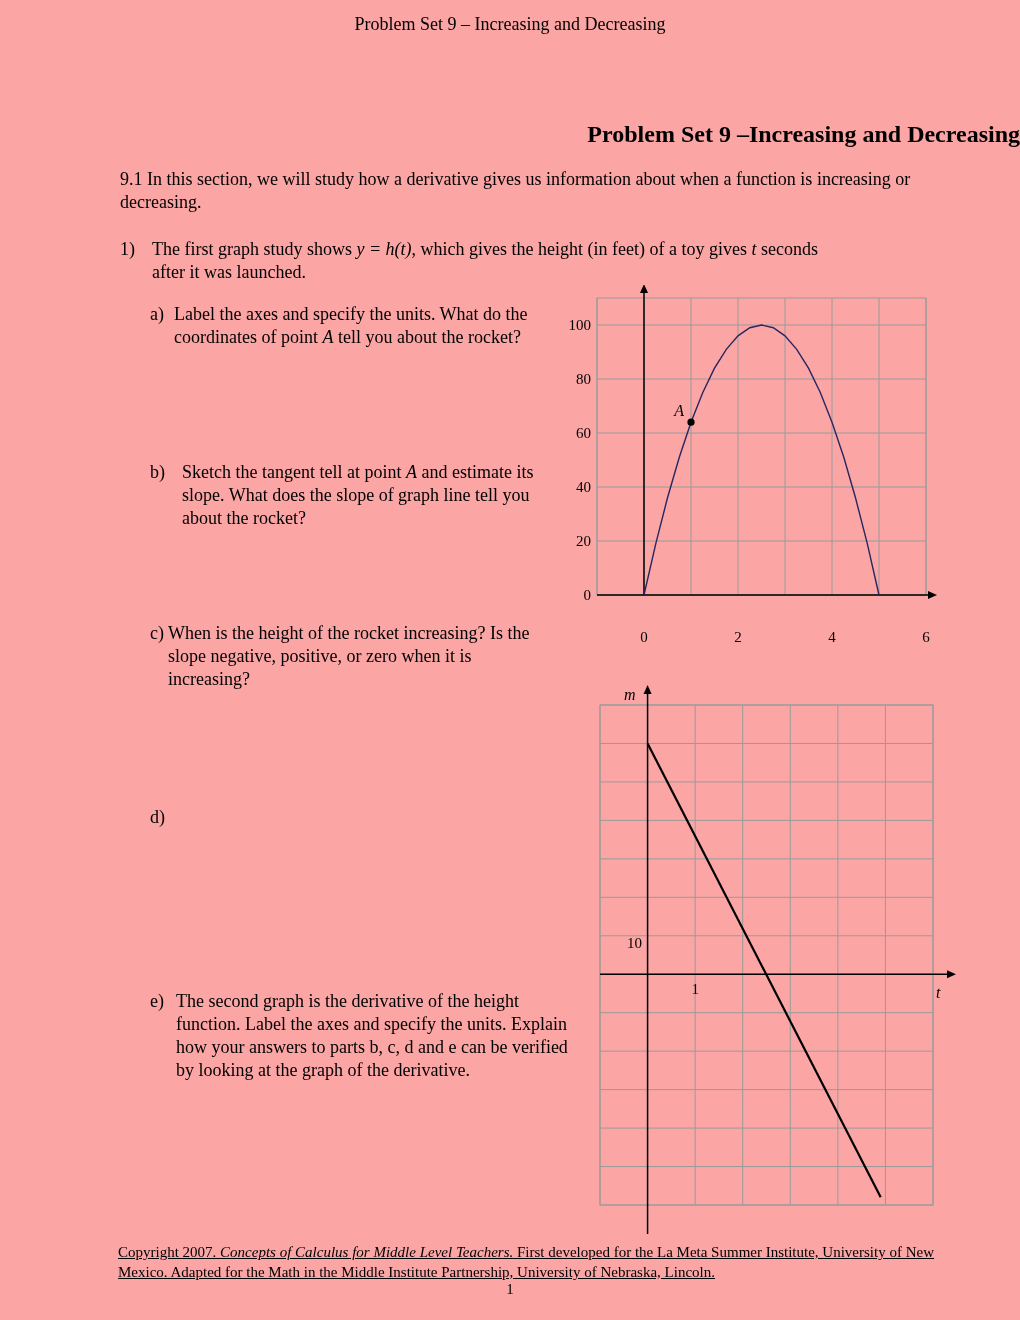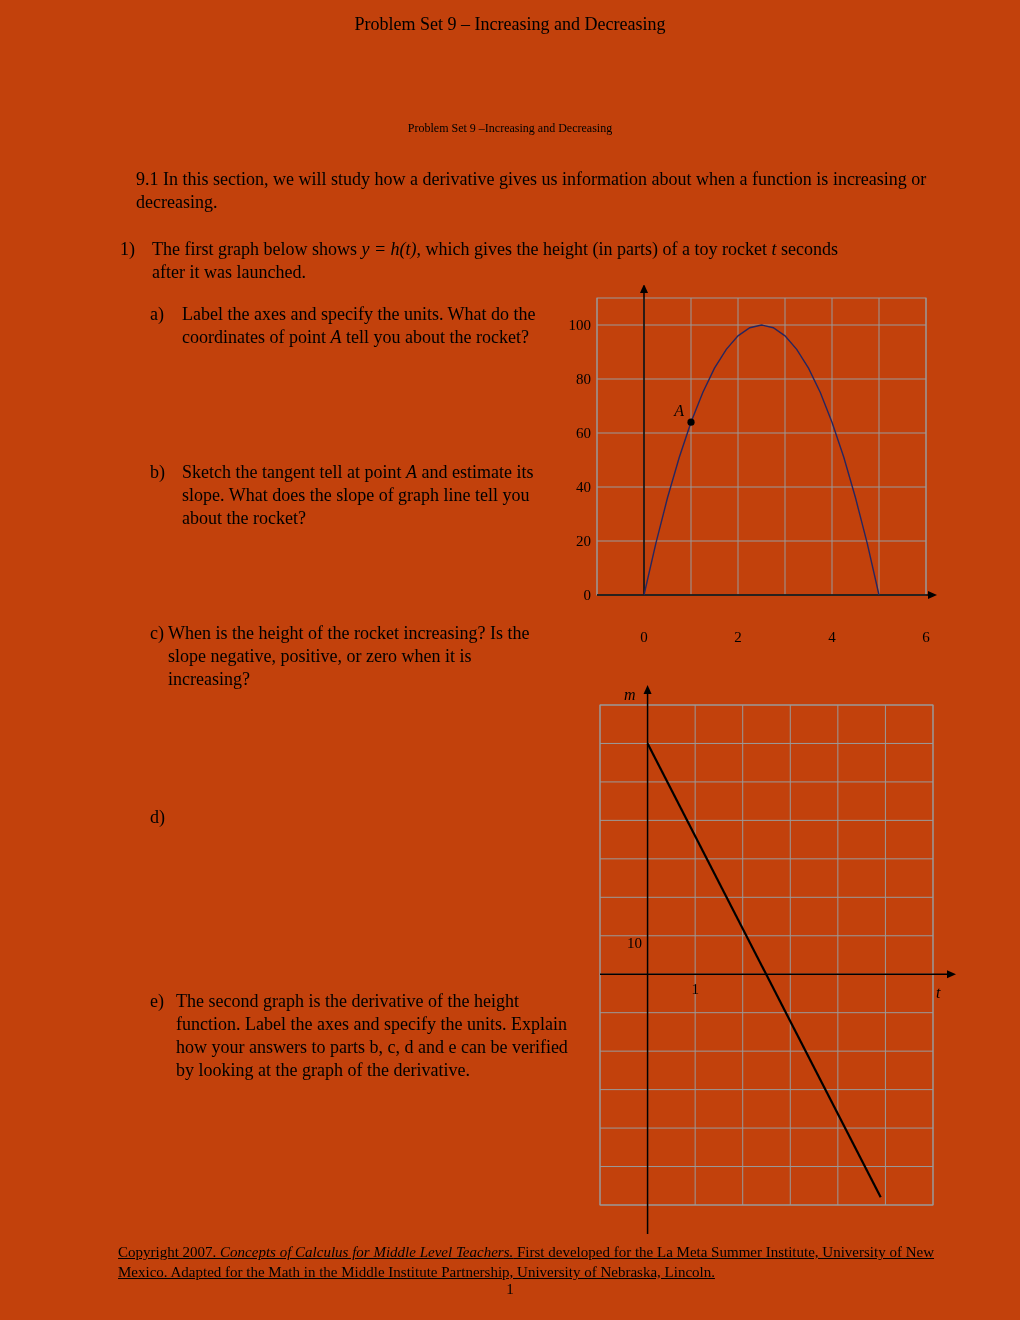--- a/index.html
+++ b/index.html
@@ -1,42 +1,42 @@
 <!DOCTYPE html>
 <html><head>
 <meta charset="utf-8">
 <style>
   html,body{margin:0;padding:0;background:#888;}
-  .page{position:relative;width:1020px;height:1320px;background:#c2410c;
+  .page{position:relative;width:1020px;height:1320px;background:#fca5a5;
         font-family:"Liberation Serif",serif;color:#000;margin:0 auto;overflow:hidden;}
   .abs{position:absolute;}
   .hdr{width:100%;text-align:center;font-size:18px;}
-  .title{width:100%;text-align:center;font-size:12px;font-weight:normal;}
+  .title{width:100%;text-align:right;font-size:24px;font-weight:bold;}
   .body{font-size:18px;line-height:1.27;}
   .footer{font-size:15px;line-height:1.32;text-decoration:underline;}
   .pgnum{width:100%;text-align:center;font-size:15px;}
   i{font-style:italic;}
   svg text{font-family:"Liberation Serif",serif;}
 </style>
 </head>
 <body>
 
 <div class="page">
 
   <div class="abs hdr" style="top:14px;left:0;">Problem Set 9 – Increasing and Decreasing</div>
 
   <div class="abs title" style="top:121px;left:0;">Problem Set 9 –Increasing and Decreasing</div>
 
-  <div class="abs body" style="top:168px;left:120px;width:792px;margin-left:16px;">9.1  In this section, we will study how a derivative gives us information about when a function is increasing or decreasing.</div>
+  <div class="abs body" style="top:168px;left:120px;width:792px;">9.1  In this section, we will study how a derivative gives us information about when a function is increasing or decreasing.</div>
 
   <div class="abs body" style="top:238px;left:120px;">1)</div>
-  <div class="abs body" style="top:238px;left:152px;width:692px;"><span>The first graph below shows </span><i>y = h(t)</i><span>, which gives the height (in parts) of a toy rocket </span><i>t</i><span> seconds after it was launched.</span></div>
+  <div class="abs body" style="top:238px;left:152px;width:692px;"><span>The first graph study shows </span><i>y = h(t)</i><span>, which gives the height (in feet) of a toy gives </span><i>t</i><span> seconds after it was launched.</span></div>
 
   <div class="abs body" style="top:303px;left:150px;">a)</div>
-  <div class="abs body" style="top:303px;left:182px;width:378px;font-family:Liberation Serif, serif;"><span>Label the axes and specify the units. What do the coordinates of point </span><i>A</i><span> tell you about the rocket?</span></div>
+  <div class="abs body" style="top:303px;left:174px;width:378px;font-family:Liberation Serif, serif;"><span>Label the axes and specify the units. What do the coordinates of point </span><i>A</i><span> tell you about the rocket?</span></div>
 
   <div class="abs body" style="top:461px;left:150px;">b)</div>
   <div class="abs body" style="top:461px;left:182px;width:378px;"><span>Sketch the tangent tell at point </span><i>A</i><span> and estimate its slope. What does the slope of graph line tell you about the rocket?</span></div>
 
   <div class="abs body" style="top:622px;left:150px;">c)</div>
   <div class="abs body" style="top:622px;left:168px;width:378px;"><span>When is the height of the rocket increasing? Is the slope negative, positive, or zero when it is increasing?</span></div>
 
   <div class="abs body" style="top:806px;left:150px;">d)</div>
 
   <div class="abs body" style="top:990px;left:150px;">e)</div>

